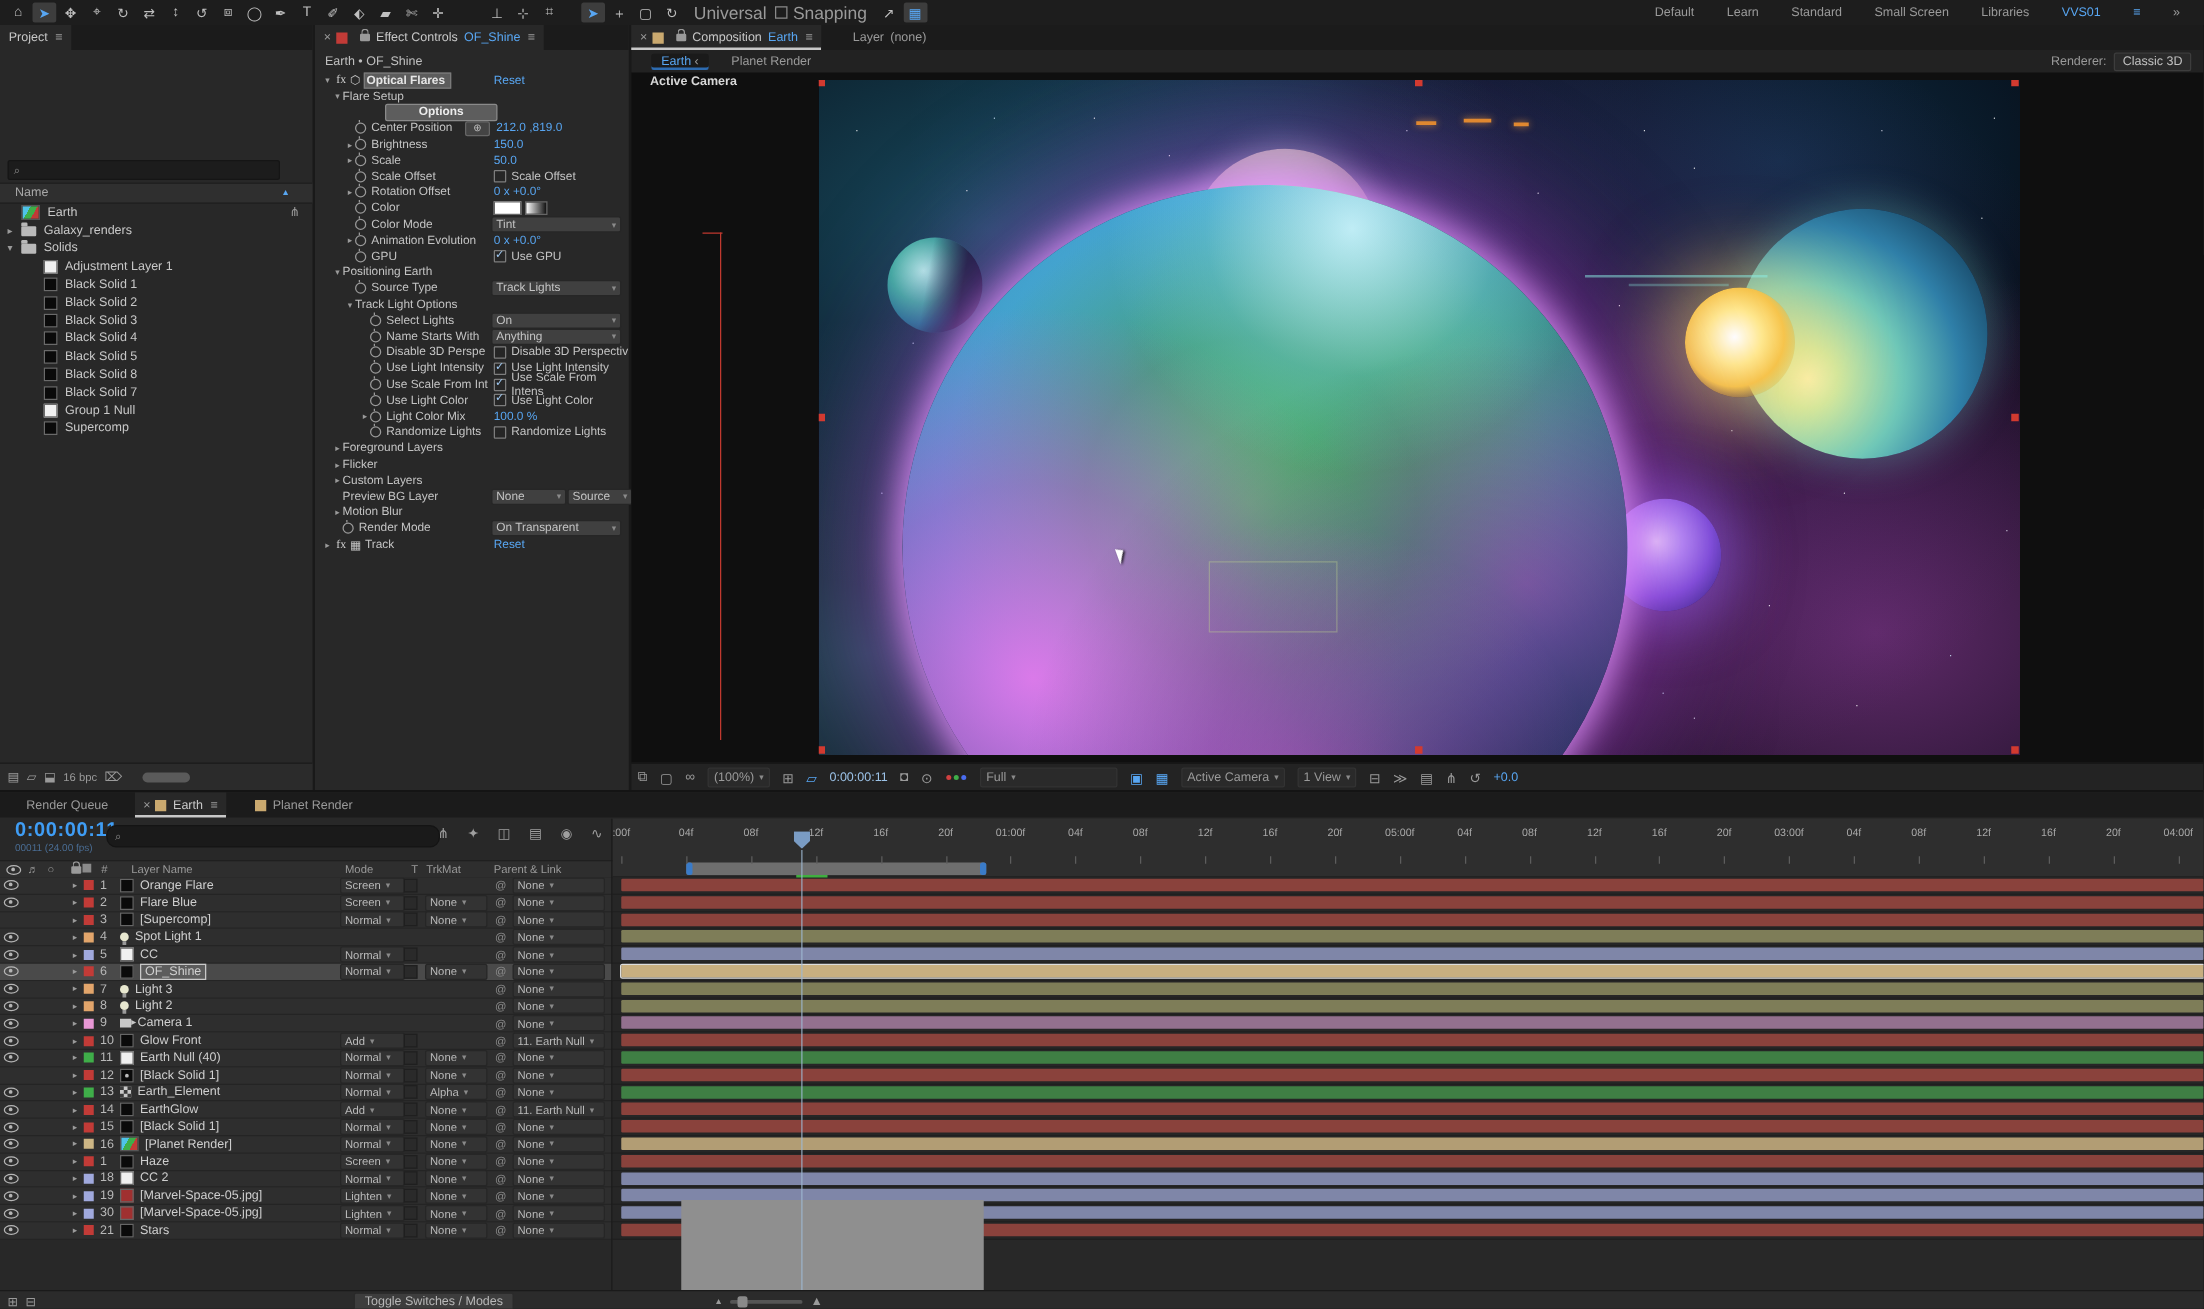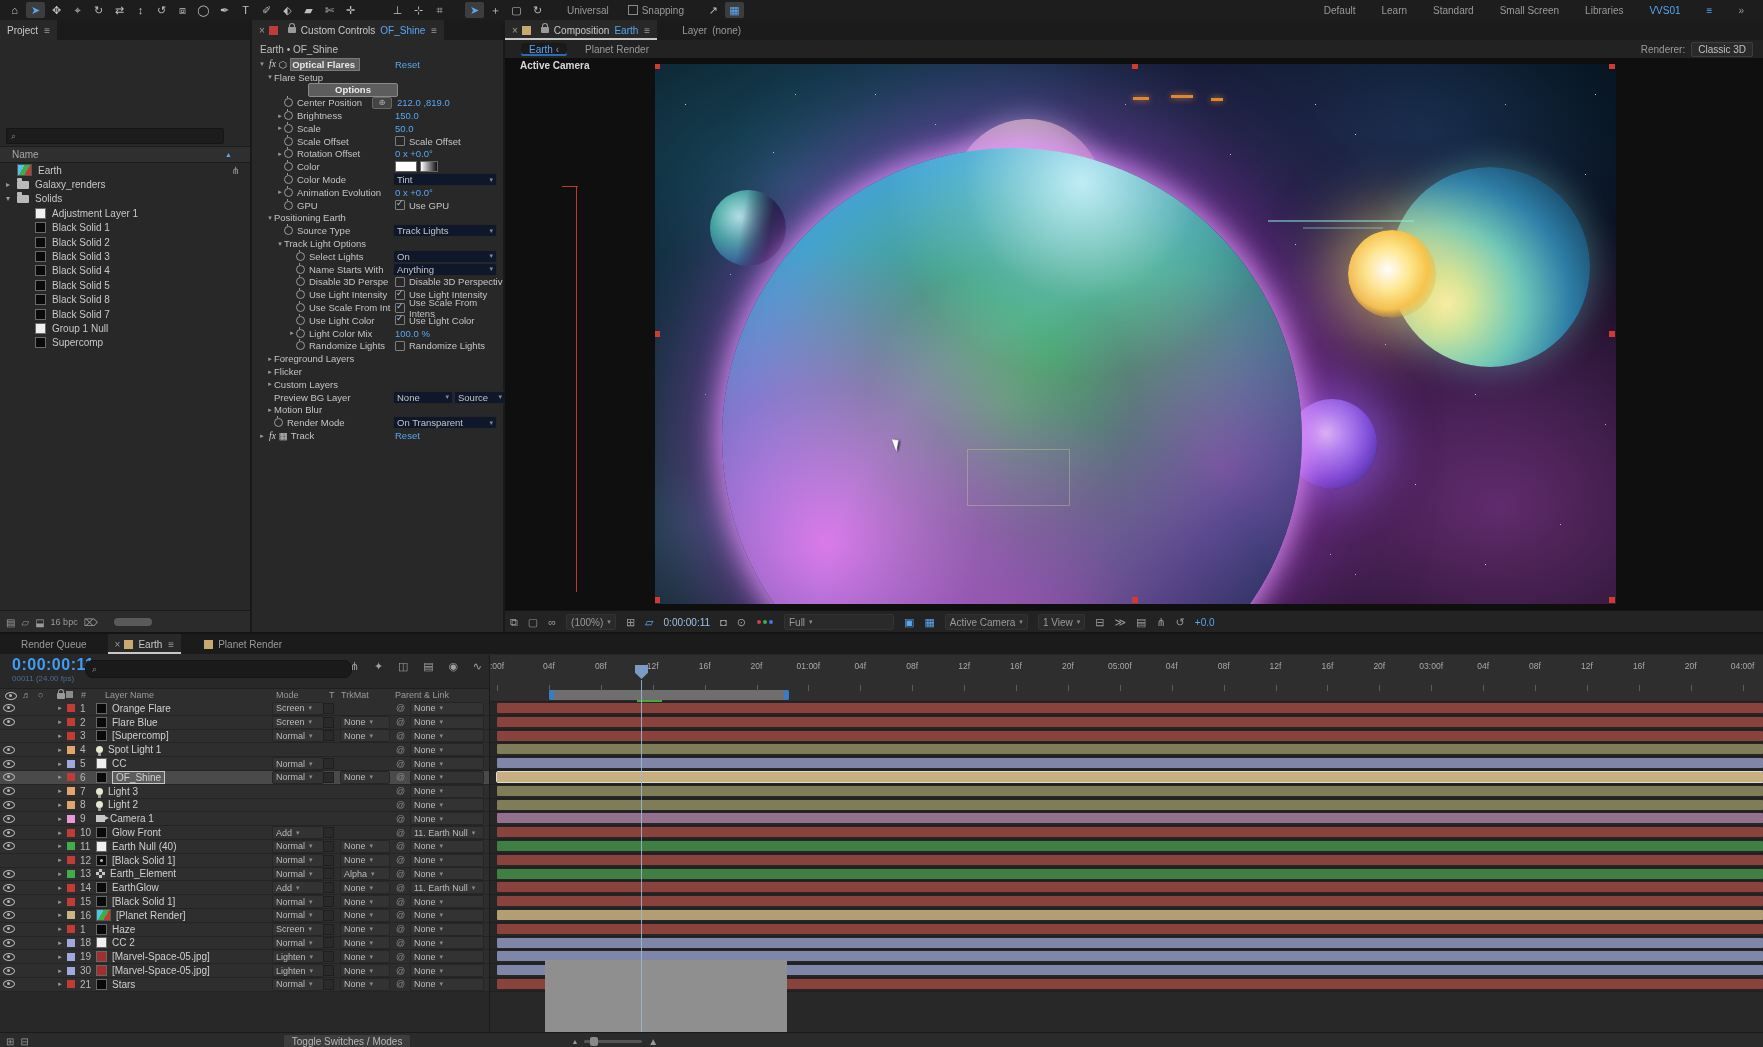--- a/index.html
+++ b/index.html
@@ -5,21 +5,21 @@
   html,body{margin:0;padding:0;background:#111;}
   #root{position:relative;width:1763px;height:1047px;background:#232323;
         font-family:"Liberation Sans",sans-serif;font-size:10px;color:#c8c8c8;
         overflow:hidden;-webkit-font-smoothing:antialiased;}
   
   #top-bar{position:absolute;left:0;top:0;width:1763px;height:20px;background:#1d1d1d;
            border-bottom:1px solid #101010;display:flex;align-items:center;}
   .tool{width:19px;height:16px;display:flex;align-items:center;justify-content:center;
         color:#bfbfbf;font-size:11px;margin:0 1px;border-radius:2px;}
   .tool.active{background:#3d3d3d;color:#58a6f2;}
-  .tb-label{color:#9a9a9a;font-size:10px;margin:0 19px;}
+  .tb-label{color:#9a9a9a;font-size:14px;margin:0 7px;}
   .tb-cb{width:8px;height:8px;border:1px solid #8a8a8a;display:inline-block;margin-right:4px;}
   #workspaces{margin-left:auto;display:flex;align-items:center;margin-right:6px;}
   .ws{color:#9a9a9a;margin:0 13px;font-size:10px;}
   .ws.active{color:#58a6f2;}
   
   .tabbar{position:absolute;left:0;top:0;right:0;height:20px;background:#1b1b1b;display:flex;align-items:center;}
   .tabseg{height:20px;display:flex;align-items:center;padding:0 7px;background:#282828;}
   .tabseg.underline{box-shadow:inset 0 -2px 0 #c8c8c8;}
   .chip{width:9px;height:9px;display:inline-block;margin:0 5px 0 2px;}
   .lock{position:relative;width:8px;height:6px;background:#9a9a9a;display:inline-block;margin:0 5px;border-radius:1px;}
@@ -49,30 +49,30 @@
   .pf-pill{width:38px;height:8px;background:#5a5a5a;border-radius:4px;margin-left:10px;}
   
   #effects-panel{position:absolute;left:252px;top:20px;width:251px;height:612px;background:#282828;border-right:2px solid #191919;}
   #fx-context{position:absolute;left:8px;top:24px;color:#c0c0c0;}
   #fx-rows{position:absolute;left:0;top:38px;width:251px;}
   .fx-row{height:12.8px;display:flex;align-items:center;position:relative;font-size:9.5px;color:#c4c4c4;}
   .fx-twirl{color:#9a9a9a;font-size:7px;width:8px;text-align:center;flex:none;}
   .sw{flex:none;width:7px;height:7px;border:1px solid #9a9a9a;border-radius:50%;position:relative;margin-right:4px;}
   .sw:before{content:"";position:absolute;left:2px;top:-3px;width:1px;height:2px;background:#9a9a9a;}
   .fx-val{position:absolute;left:143px;color:#58a6f2;}
-  .fx-dd{position:absolute;left:141px;width:96px;height:11px;background:#0f172a;border:1px solid #262626;
+  .fx-dd{position:absolute;left:141px;width:96px;height:11px;background:#404040;border:1px solid #262626;
          border-radius:2px;display:flex;align-items:center;padding:0 3px;color:#c4c4c4;}
   .fx-dd .caret{margin-left:auto;color:#8a8a8a;font-size:7px;}
   .cb{flex:none;width:8px;height:8px;border:1px solid #7d7d7d;background:#262626;display:inline-block;
       margin-right:4px;position:relative;border-radius:1px;}
   .cb.on:before{content:"✓";position:absolute;left:0px;top:-3px;font-size:9px;color:#9ec7f0;}
   .fx-btn{position:absolute;left:56px;width:88px;height:12px;background:#5d5d5d;border:1px solid #8a8a8a;
           border-radius:2px;color:#ececec;display:flex;align-items:center;justify-content:center;font-weight:bold;}
   .fxname-sel{background:#5c5c5c;border:1px solid #7a7a7a;padding:0 4px 0 1px;display:flex;align-items:center;color:#e6e6e6;font-weight:bold;}
-  .fx-italic{font-style:italic;font-family:"Liberation Serif",serif;margin:0 3px;color:#d0d0d0;}
+  .fx-italic{font-family:"Liberation Serif",serif;margin:0 3px;color:#d0d0d0;}
   .poschip{width:18px;height:10px;background:#444;border:1px solid #666;border-radius:2px;display:inline-flex;
            align-items:center;justify-content:center;color:#bbb;font-size:8px;margin-right:5px;}
   .swatch-w{width:20px;height:9px;background:#fff;border:1px solid #666;display:inline-block;}
   .swatch-g{width:16px;height:9px;border:1px solid #666;display:inline-block;margin-left:3px;
             background:linear-gradient(90deg,#fff,#888 50%,#111);}
   
   #viewer-panel{position:absolute;left:505px;top:20px;width:1258px;height:612px;background:#0f0f0f;}
   #viewer-tabs{position:absolute;left:0;top:0;width:1258px;height:20px;background:#1b1b1b;display:flex;align-items:center;}
   #viewer-bread{position:absolute;left:0;top:20px;width:1258px;height:18px;background:#222;display:flex;align-items:center;}
   .bread-chip{background:#1a1a1a;border-radius:2px;padding:1px 8px;margin-left:16px;box-shadow:inset 0 -2px 0 #2d6bb0;}
@@ -348,21 +348,21 @@
       <span class="pf-pill"></span>
     </div>
   </div>
 
   <div id="effects-panel">
     <div class="tabbar">
       <div class="tabseg">
         <span class="x-glyph">×</span>
         <span class="chip" style="background:#c23b37"></span>
         <span class="lock"></span>
-        <span>Custom Controls</span>
+        <span>Effect Controls</span>
         <span class="blue" style="margin-left:5px">OF_Shine</span>
         <span class="menu-glyph">≡</span>
       </div>
     </div>
     <div id="fx-context">Earth • OF_Shine</div>
     <div id="fx-rows">
         <div class="fx-row">
           <span style="width: 6px;"></span>
           <span class="fx-twirl">▾</span>
           <span class="fx-italic">fx</span>

